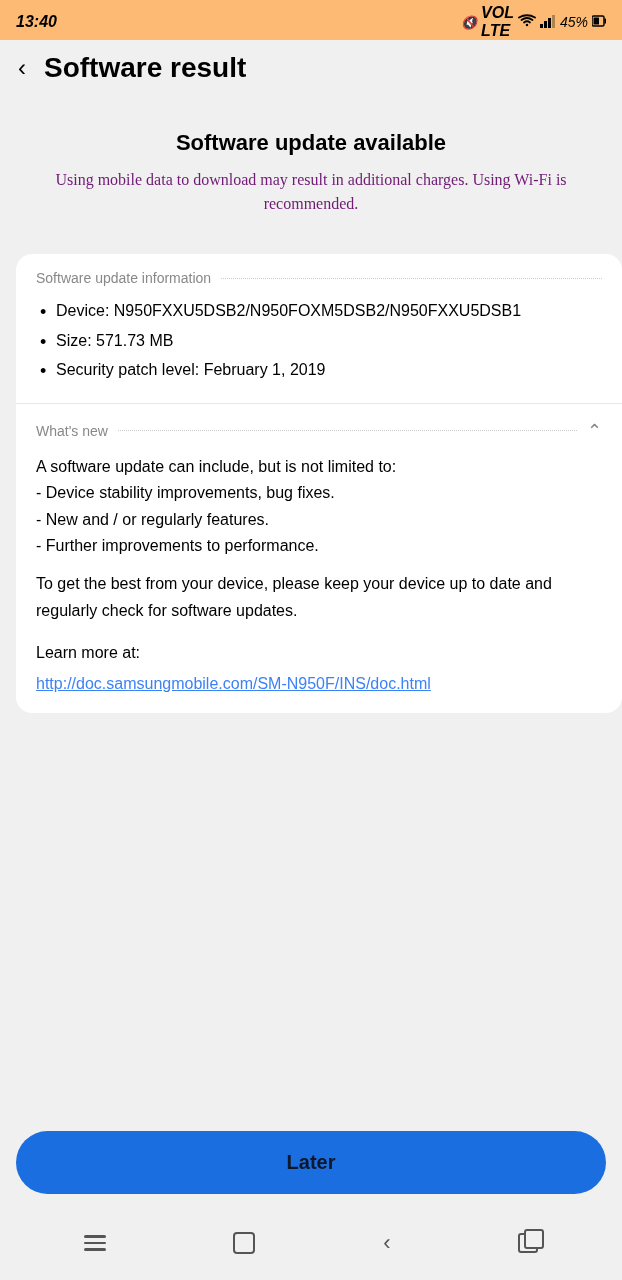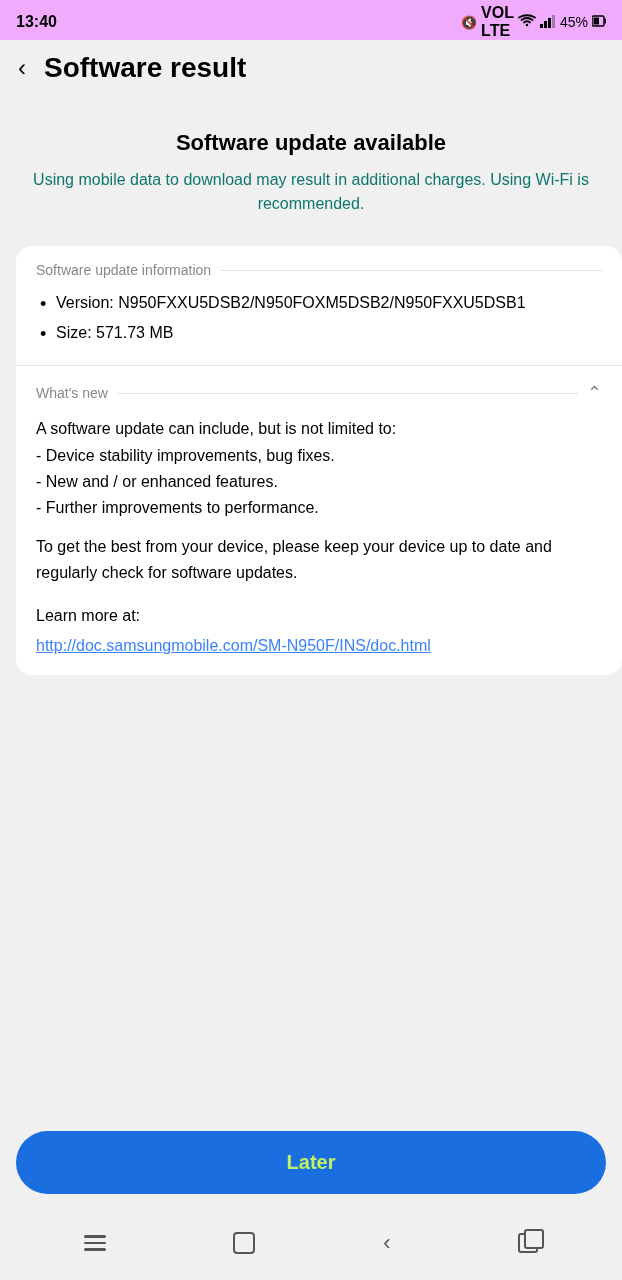--- a/index.html
+++ b/index.html
@@ -8,26 +8,27 @@
       width: 622px;
       min-height: 1280px;
       background: #f0f0f0;
       font-family: 'Segoe UI', Arial, sans-serif;
       display: flex;
       flex-direction: column;
     }
 
     
     .status-bar {
-      background: #f0abfc;
+      background: #fdba74;
       display: flex;
       justify-content: space-between;
       align-items: center;
       padding: 8px 16px 4px 16px;
       height: 40px;
+      font-style: italic;
     }
     .status-time {
       font-size: 16px;
       font-weight: 600;
       color: #000;
     }
     .status-icons {
       display: flex;
       align-items: center;
       gap: 4px;
@@ -60,38 +61,40 @@
       font-weight: 700;
       color: #000;
     }
 
     
     .main-content {
       flex: 1;
       display: flex;
       flex-direction: column;
       padding: 0 0 16px 16px;
+      margin-top: 8px;
     }
 
     
     .update-available-section {
       background: #f0f0f0;
       text-align: center;
       padding: 30px 20px 30px 20px;
     }
     .update-title {
       font-size: 22px;
       font-weight: 700;
       color: #000;
       margin-bottom: 12px;
     }
     .update-subtitle {
       font-size: 16px;
-      color: #0f766e;
+      color: #701a75;
       line-height: 1.5;
+      font-family: Liberation Serif, serif;
     }
 
     
     .info-card {
       background: #fff;
       border-radius: 16px;
       padding: 0;
       margin-bottom: 20px;
       overflow: hidden;
     }
@@ -176,21 +179,21 @@
       flex-direction: column;
       gap: 14px;
     }
     .btn {
       width: 100%;
       padding: 20px;
       border-radius: 50px;
       border: none;
       font-size: 20px;
       font-weight: 600;
-      color: #bef264;
+      color: #0f172a;
       background: #1a6edf;
       cursor: pointer;
       text-align: center;
     }
 
     
     .nav-bar {
       background: #f0f0f0;
       display: flex;
       justify-content: space-around;
@@ -299,40 +302,43 @@
 <div class="main-content">
   <div class="info-card">
 
     <div class="card-section">
       <div class="section-header">
         <span class="section-label">Software update information</span>
         <div class="section-dots"></div>
       </div>
       <ul class="update-info-list">
         <li>
-          <span>Version: N950FXXU5DSB2/N950FOXM5DSB2/N950FXXU5DSB1</span>
+          <span>Device: N950FXXU5DSB2/N950FOXM5DSB2/N950FXXU5DSB1</span>
         </li>
         <li>
           <span>Size: 571.73 MB</span>
+        </li>
+        <li>
+          <span>Security patch level: February 1, 2019</span>
         </li>
       </ul>
     </div>
 
     <div class="divider"></div>
 
     <div class="card-section">
       <div class="section-header">
         <span class="section-label">What's new</span>
         <div class="section-dots"></div>
         <span class="section-chevron">⌃</span>
       </div>
       <div class="whats-new-body">
         <p>A software update can include, but is not limited to:</p>
         <p>- Device stability improvements, bug fixes.</p>
-        <p>- New and / or enhanced features.</p>
+        <p>- New and / or regularly features.</p>
         <p>- Further improvements to performance.</p>
         <p style="margin-top:12px;">To get the best from your device, please keep your device up to date and regularly check for software updates.</p>
         <div class="learn-more">
           <p class="learn-more-label">Learn more at:</p>
           <a class="learn-more-link" href="#">http://doc.samsungmobile.com/SM-N950F/INS/doc.html</a>
         </div>
       </div>
     </div>
 
   </div>

